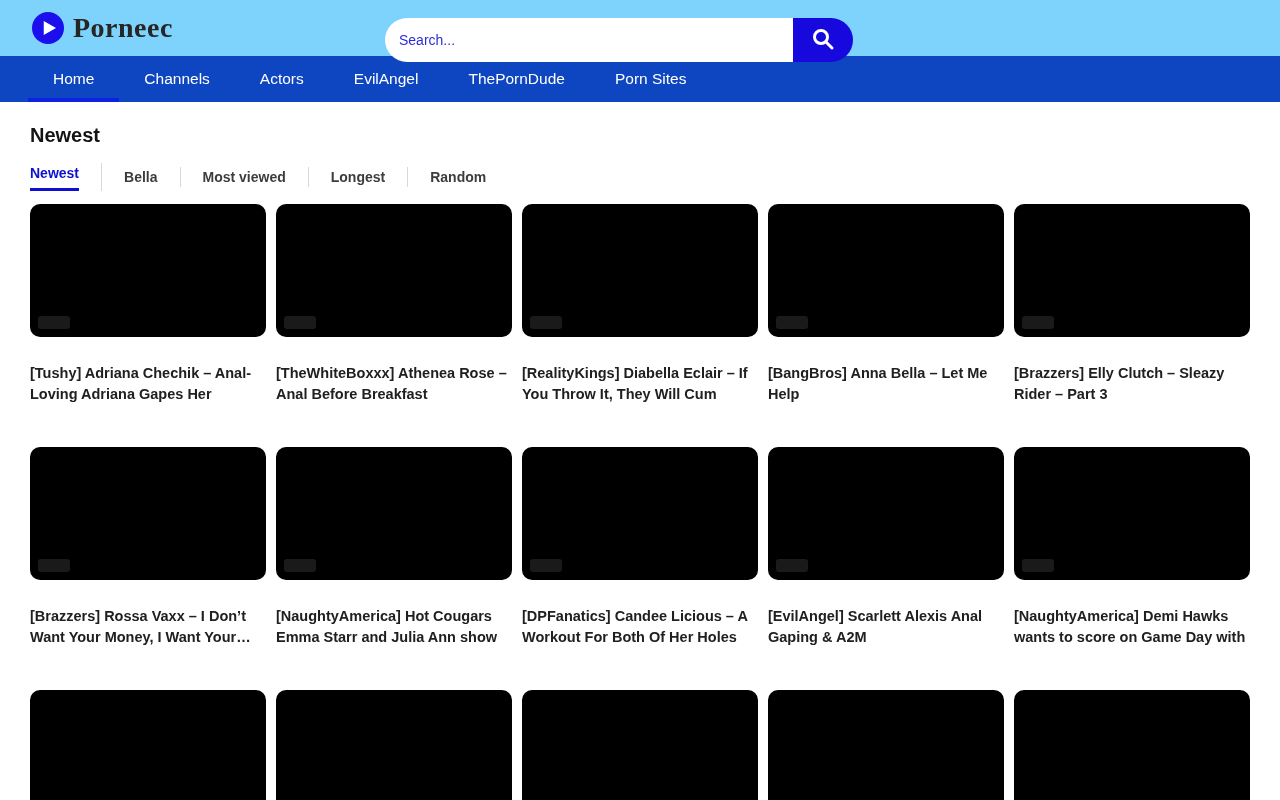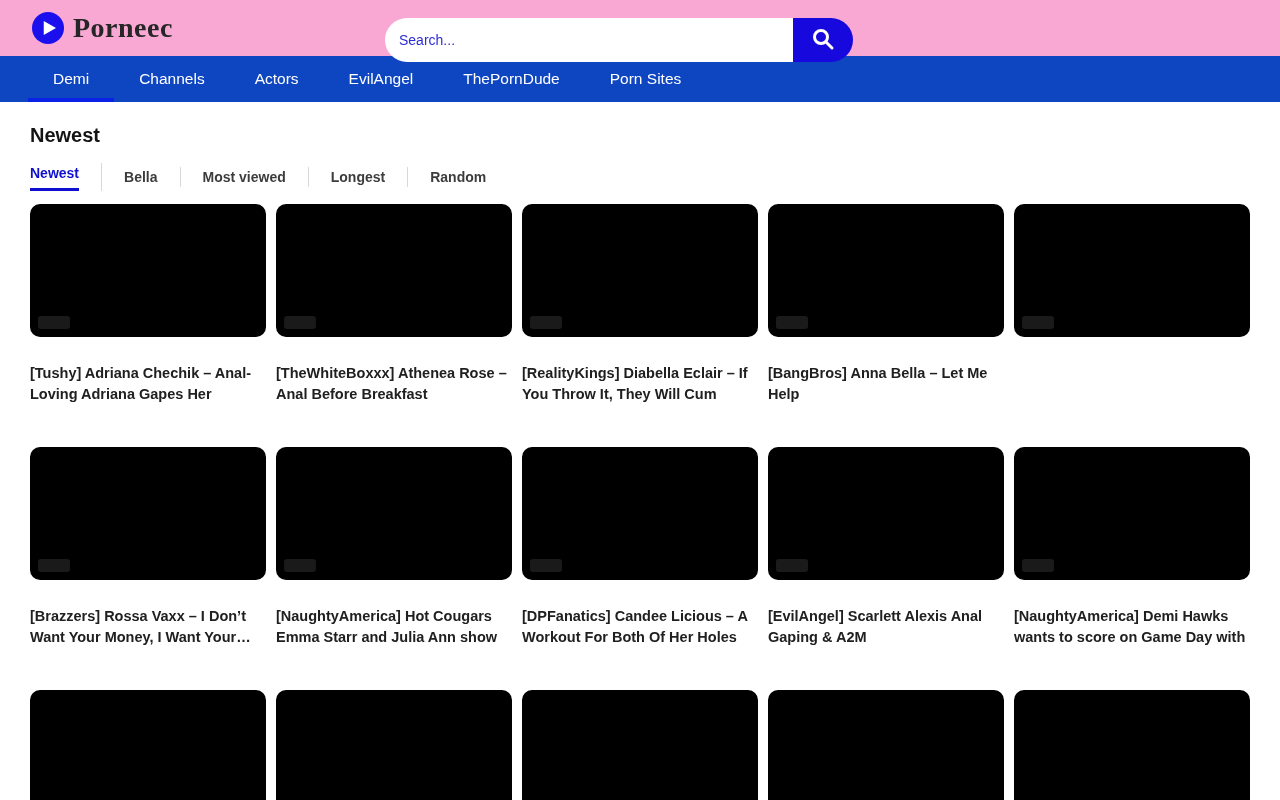--- a/index.html
+++ b/index.html
@@ -3,21 +3,21 @@
 <meta charset="utf-8">
 <style>
   * { margin: 0; padding: 0; box-sizing: border-box; }
   html, body { width: 1280px; height: 800px; overflow: hidden; background: #fff; }
   body { font-family: "Liberation Sans", sans-serif; }
 
   
   .header {
     position: relative;
     height: 56px;
-    background: #f9a8d4;
+    background: #7dd3fc;
   }
   .brand {
     position: absolute;
     left: 32px; top: 50%;
     transform: translateY(-50%);
     display: flex; align-items: center; gap: 9px;
     text-decoration: none;
     cursor: pointer;
   }
   .brand-icon svg { display: block; }
@@ -165,21 +165,21 @@
         <svg width="24" height="24" viewBox="0 0 24 24" fill="none" stroke="#ffffff" stroke-width="3">
           <circle cx="10" cy="10" r="6.5"></circle>
           <line x1="15" y1="15" x2="21" y2="21" stroke-linecap="round"></line>
         </svg>
       </span>
     </button>
   </div>
 </header>
 
 <nav class="nav">
-  <a class="nav-item active">Demi</a>
+  <a class="nav-item active">Home</a>
   <a class="nav-item">Channels</a>
   <a class="nav-item">Actors</a>
   <a class="nav-item">EvilAngel</a>
   <a class="nav-item">ThePornDude</a>
   <a class="nav-item">Porn Sites</a>
 </nav>
 
 <main class="main">
   <h1 class="page-title">Newest</h1>
 
@@ -213,20 +213,21 @@
     <a class="card">
       <div class="thumb">
           <span class="duration-badge"></span>
         </div>
       <div class="card-title">[BangBros] Anna Bella – Let Me Help</div>
     </a>
     <a class="card">
       <div class="thumb">
           <span class="duration-badge"></span>
         </div>
+      <div class="card-title">[Brazzers] Elly Clutch – Sleazy Rider – Part 3</div>
     </a>
     <a class="card">
       <div class="thumb">
           <span class="duration-badge"></span>
         </div>
       <div class="card-title">[Brazzers] Rossa Vaxx – I Don’t Want Your Money, I Want Your Dick</div>
     </a>
     <a class="card">
       <div class="thumb">
           <span class="duration-badge"></span>

